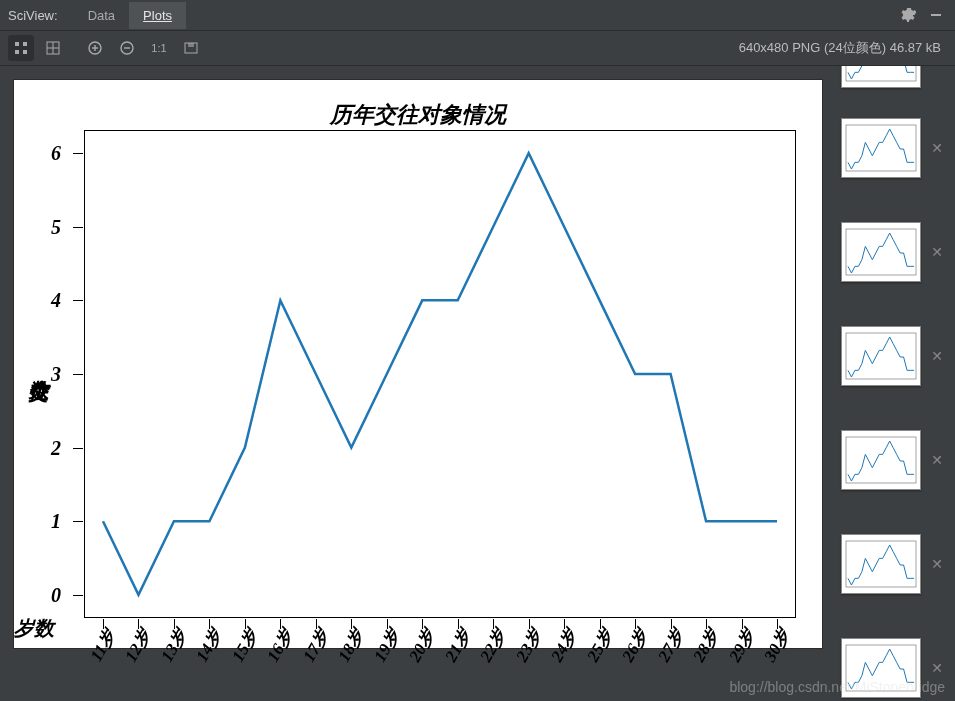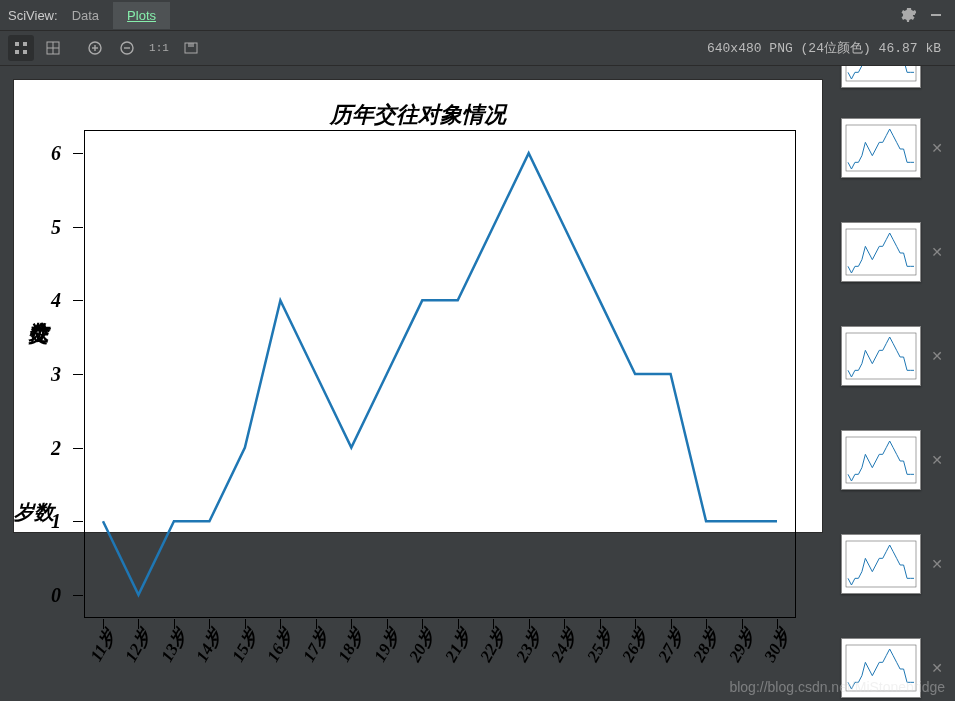--- a/index.html
+++ b/index.html
@@ -1,30 +1,30 @@
 <!DOCTYPE html>
 <html><head>
 <meta charset="utf-8">
 <style>
   html, body { margin:0; padding:0; width:955px; height:701px; background:#3c3f41; font-family:"Segoe UI",Arial,sans-serif; color:#bbb; overflow:hidden; }
   .titlebar { display:flex; align-items:center; height:30px; background:#3c3f41; border-bottom:1px solid #2b2b2b; padding:0 8px; }
-  .titlebar .title { color:#ccc; font-size:13px; margin-right:0; }
+  .titlebar .title { color:#ccc; font-size:13px; margin-right:16px; }
   .tab { font-size:13px; padding:6px 14px; cursor:pointer; color:#aaa; }
-  .tab.active { background:#4e5254; color:#86efac;text-decoration:underline; }
+  .tab.active { background:#4e5254; color:#e5e5e5;text-decoration:underline; }
   .titlebar .spacer { flex:1; }
   .icon-btn { width:22px; height:22px; display:flex; align-items:center; justify-content:center; margin-left:6px; cursor:pointer; color:#aaa; }
-  .toolbar { display:flex; align-items:center; height:34px; background:#3c3f41; padding:0 8px; border-bottom:1px solid #2b2b2b;font-family:Liberation Mono, monospace; }
+  .toolbar { display:flex; align-items:center; height:34px; background:#3c3f41; padding:0 8px; border-bottom:1px solid #2b2b2b; }
   .tool { width:26px; height:26px; display:flex; align-items:center; justify-content:center; margin-right:6px; cursor:pointer; color:#aaa; font-size:14px; border-radius:3px; }
   .tool.active { background:#2d2f30; }
   .tool-sep { width:10px; }
   .toolbar .spacer { flex:1; }
   .imginfo { font-size:13px; color:#bbb; margin-right:6px; }
   .body { display:flex; height:637px; }
   .main { flex:1; background:#3c3f41; padding:14px 4px 14px 14px; position:relative; }
-  .plot-frame { background:#fff; width:808px; height:452px; box-shadow:0 0 0 1px #2b2b2b; position:relative; }
+  .plot-frame { background:#fff; width:808px; height:568px; box-shadow:0 0 0 1px #2b2b2b; position:relative; }
   .sidebar { width:122px; background:#3c3f41; overflow-y:auto; padding-top:0; }
   .thumb-row { display:flex; align-items:center; padding:6px 4px 6px 8px; }
   .thumb { width:78px; height:58px; background:#fff; border:1px solid #888; box-shadow:0 1px 2px rgba(0,0,0,.4); display:flex; align-items:center; justify-content:center; }
   .thumb svg { width:100%; height:100%; }
   .thumb-close { width:20px; height:20px; margin-left:6px; color:#888; cursor:pointer; display:flex; align-items:center; justify-content:center; font-size:14px; }
   .chart-title { position:absolute; top:20px; left:0; right:0; text-align:center; font-family:"Kaiti","STKaiti","SimSun",serif; font-style:italic; font-weight:bold; font-size:22px; color:#000; }
   .ylabel { position:absolute; left:12px; top:50%; transform:translateY(-50%) rotate(0deg); writing-mode:vertical-rl; font-family:"Kaiti","STKaiti","SimSun",serif; font-style:italic; font-weight:bold; font-size:20px; color:#000; }
   .xlabel { position:absolute; bottom:6px; left:0; right:0; font-family:"Kaiti","STKaiti","SimSun",serif; font-style:italic; font-weight:bold; font-size:20px; color:#000; }
   .axes { position:absolute; left:70px; top:50px; right:28px; bottom:80px; border:1.5px solid #000; }
   .ytick { position:absolute; left:-12px; width:10px; border-top:1.5px solid #000; }

